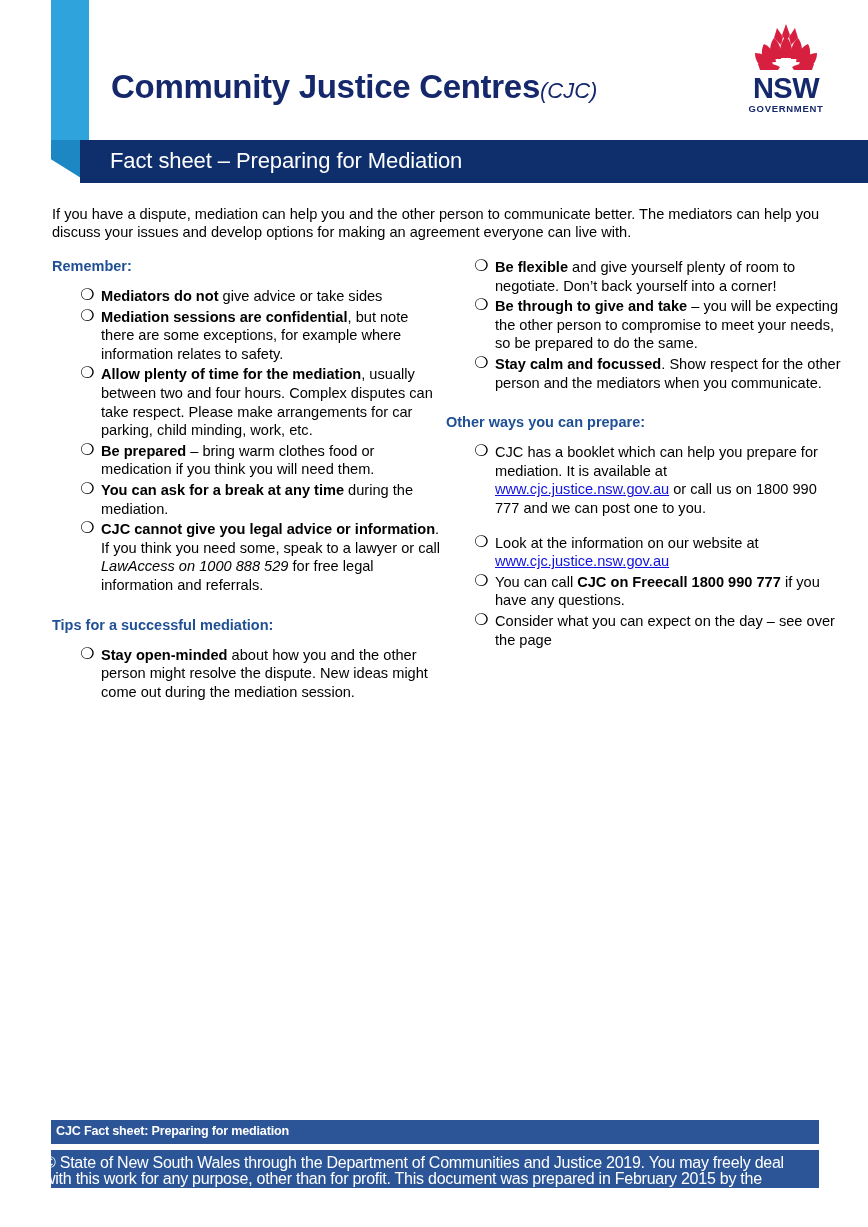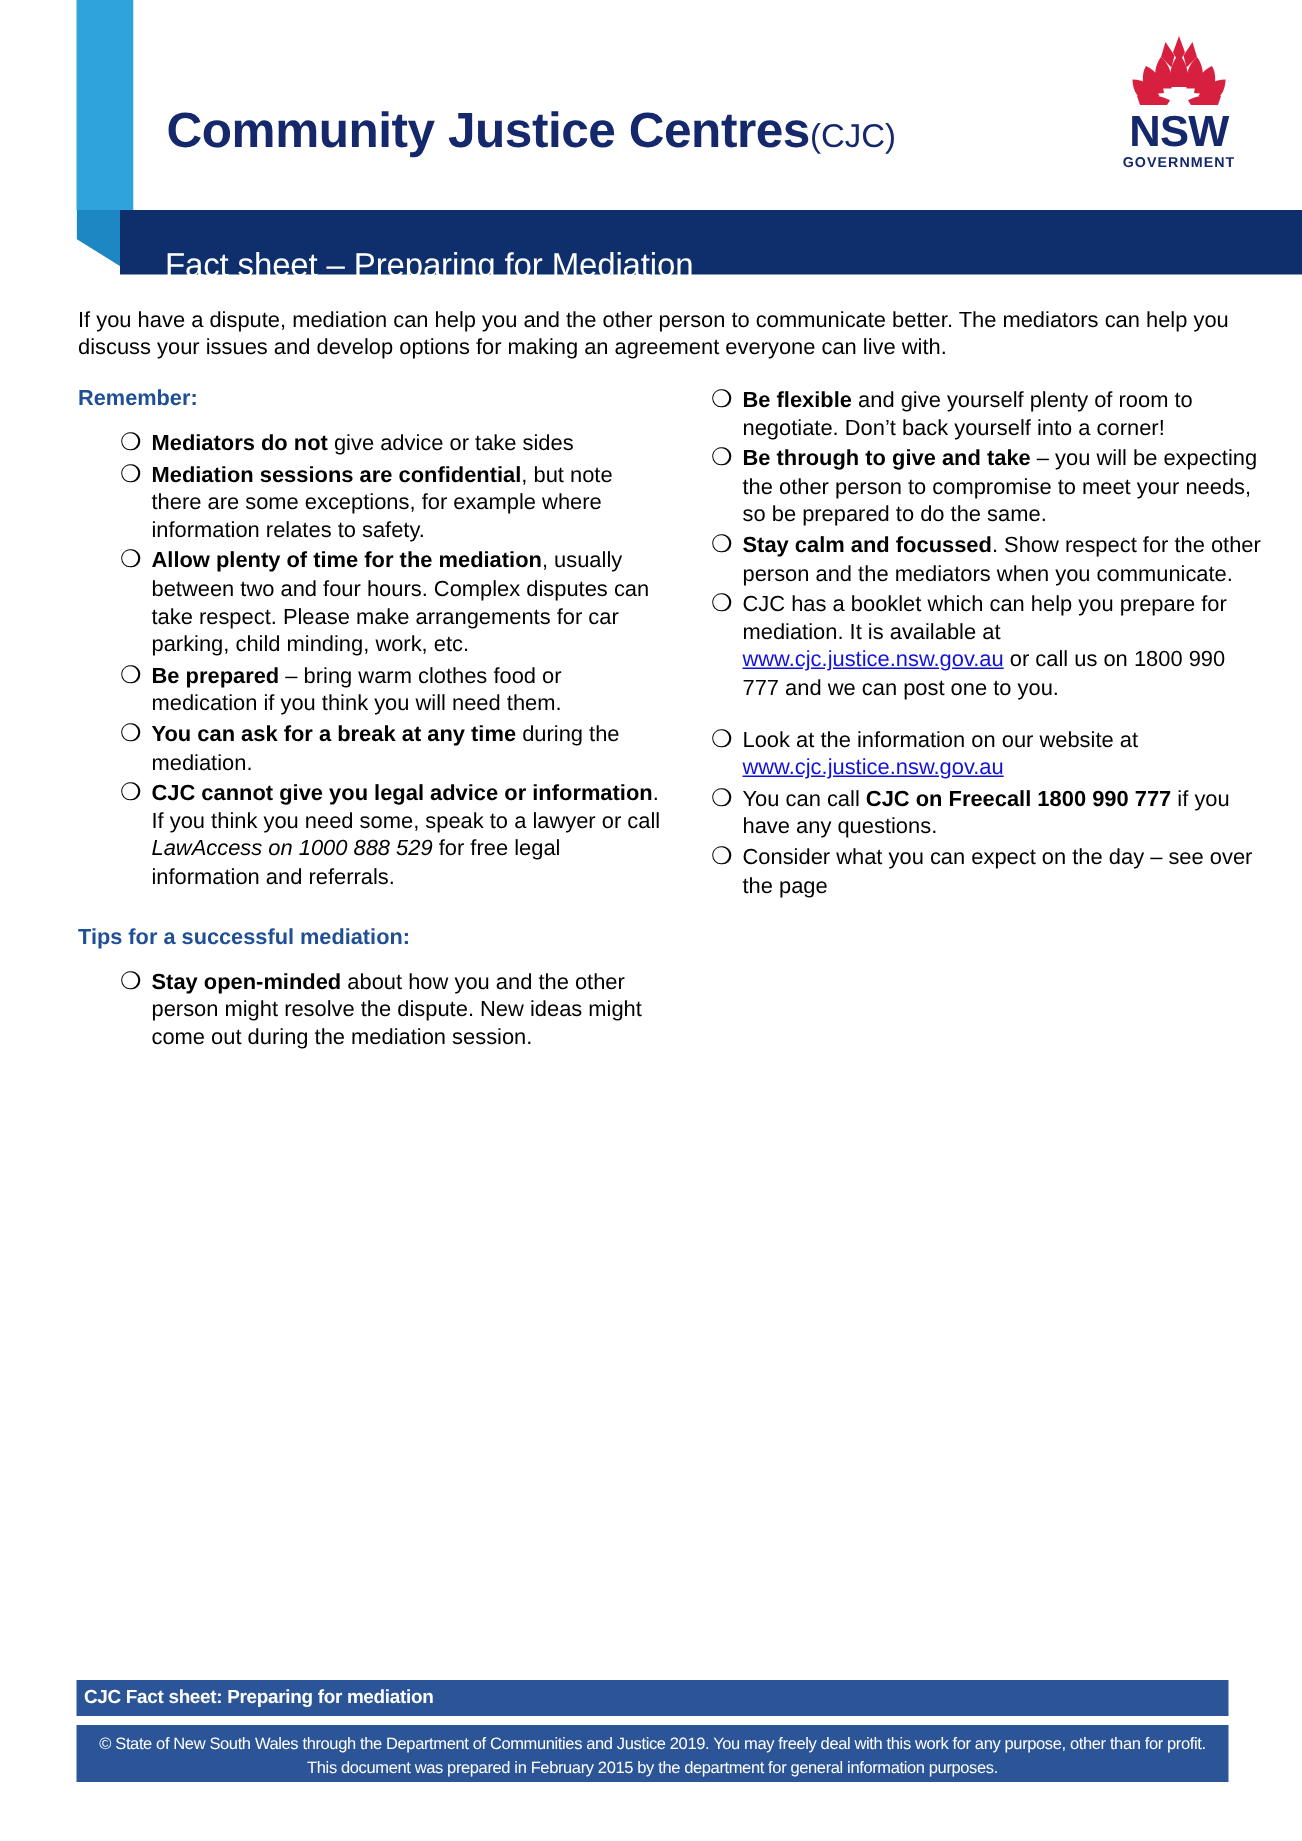--- a/index.html
+++ b/index.html
@@ -53,38 +53,38 @@
     font-weight: bold;
     color: #15286b;
     letter-spacing: -0.3px;
     font-family: "Liberation Sans", sans-serif;
     white-space: nowrap;
   }
   #doc-title .abbr {
     font-size: 22px;
     font-weight: normal;
     letter-spacing: 0;
+    font-style: italic;
   }
   #subtitle-band {
     position: absolute;
     left: 80px; top: 140px;
     width: 788px;
     height: 43px;
     background: #0e2f6c;
   }
   #subtitle-text {
     position: absolute;
     left: 110px;
     top: 148px;
     font-size: 22px;
     color: #ffffff;
     font-weight: normal;
     letter-spacing: -0.1px;
     white-space: nowrap;
-    margin-top: 16px;
   }
 
   
   #nsw-logo {
     position: absolute;
     left: 744px;
     top: 22px;
     width: 84px;
     height: 98px;
   }
@@ -197,28 +197,27 @@
   #footer-copy-band {
     position: absolute;
     left: 51px;
     top: 1150px;
     width: 768px;
     height: 38px;
     background: #2b5597;
   }
   #footer-copy-text {
     position: absolute;
-    left: 56px;
+    left: 44px;
     top: 1155px;
     width: 758px;
-    font-size: 11px;
+    font-size: 16px;
     line-height: 16px;
     color: #ffffff;
     letter-spacing: -0.25px;
-    text-align: center;
   }
 </style>
 </head>
 <body>
 
 <div id="header">
 
   <div id="header-bar-light"></div>
   <div id="header-bar-diag"></div>
   <div id="header-title-band"></div>
@@ -307,20 +306,21 @@
     <li>
       <span class="bullet-glyph">❍</span>
       <span class="b">Be through to give and take</span><span> – you will be expecting the other person to compromise to meet your needs, so be prepared to do the same.</span>
     </li>
     <li>
       <span class="bullet-glyph">❍</span>
       <span class="b">Stay calm and focussed</span><span>.  Show respect for the other person and the mediators when you communicate.</span>
     </li>
   </ul>
 
+  <div class="section-heading spaced">Other ways you can prepare:</div>
 
   <ul class="bullets">
     <li class="gap">
       <span class="bullet-glyph">❍</span>
       <span>CJC has a booklet which can help you prepare for mediation.  It is available at </span><a class="doclink" href="#">www.cjc.justice.nsw.gov.au</a><span> or call us on 1800 990 777 and we can post one to you.</span>
     </li>
     <li>
       <span class="bullet-glyph">❍</span>
       <span>Look at the information on our website at </span><a class="doclink" href="#">www.cjc.justice.nsw.gov.au</a>
     </li>

